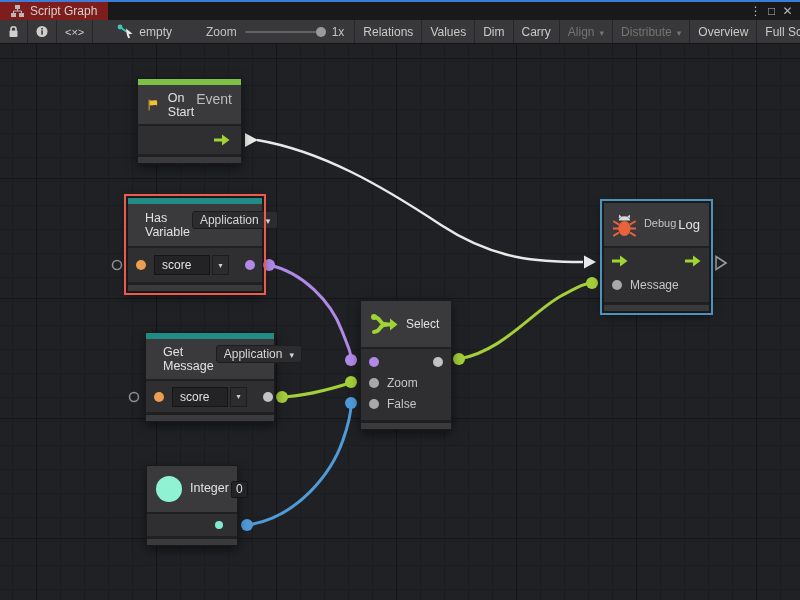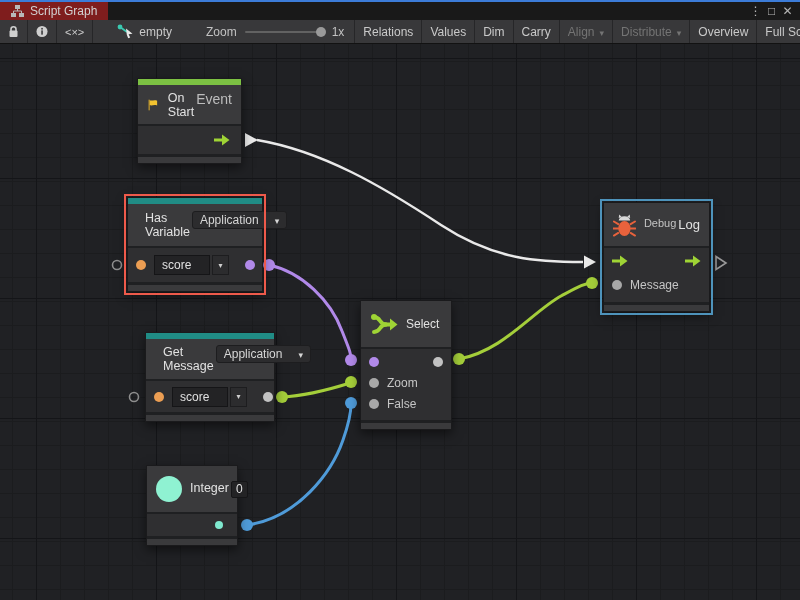--- a/index.html
+++ b/index.html
@@ -66,21 +66,21 @@
   .dot-orange { background:#ec9e53; }
   .dot-purple { background:#b189e9; }
   .dot-gray   { background:#a8a8a8; }
   .dot-white  { background:#c2c2c2; }
   .dot-cyan   { background:#7fe9cf; width:8px; height:8px; }
   .plabel { font-size:12px; color:#c6c6c6; }
   .spring { flex:1; }
   .garrow { flex:0 0 auto; fill:#9fd435; }
 
   .dd { background:#2c2c2e; border:1px solid #1d1d1f; border-radius:3px; height:18px;
-    display:flex; align-items:center; gap:16px; padding:0 7px; font-size:12px; color:#d6d6d6; }
+    display:flex; align-items:center; gap:7px; padding:0 7px; font-size:12px; color:#d6d6d6; }
   .score { background:#232325; border:1px solid #151517; height:20px; width:56px;
     display:flex; align-items:center; padding:0 7px; font-size:12px; color:#e0e0e0; }
   .score-btn { background:#2c2c2e; border:1px solid #1d1d1f; height:20px; width:17px;
     margin-left:2px; display:flex; align-items:center; justify-content:center;
     font-size:8px; color:#cfcfcf; }
   .int-val { background:#232325; border:1px solid #151517; border-radius:2px; height:17px;
     min-width:17px; padding:0 4px; font-size:12px; color:#e0e0e0;
     display:flex; align-items:center; justify-content:center; }
   .mint-circle { width:26px; height:26px; border-radius:50%; background:#8ff2d2; flex:0 0 auto; }
 </style>

